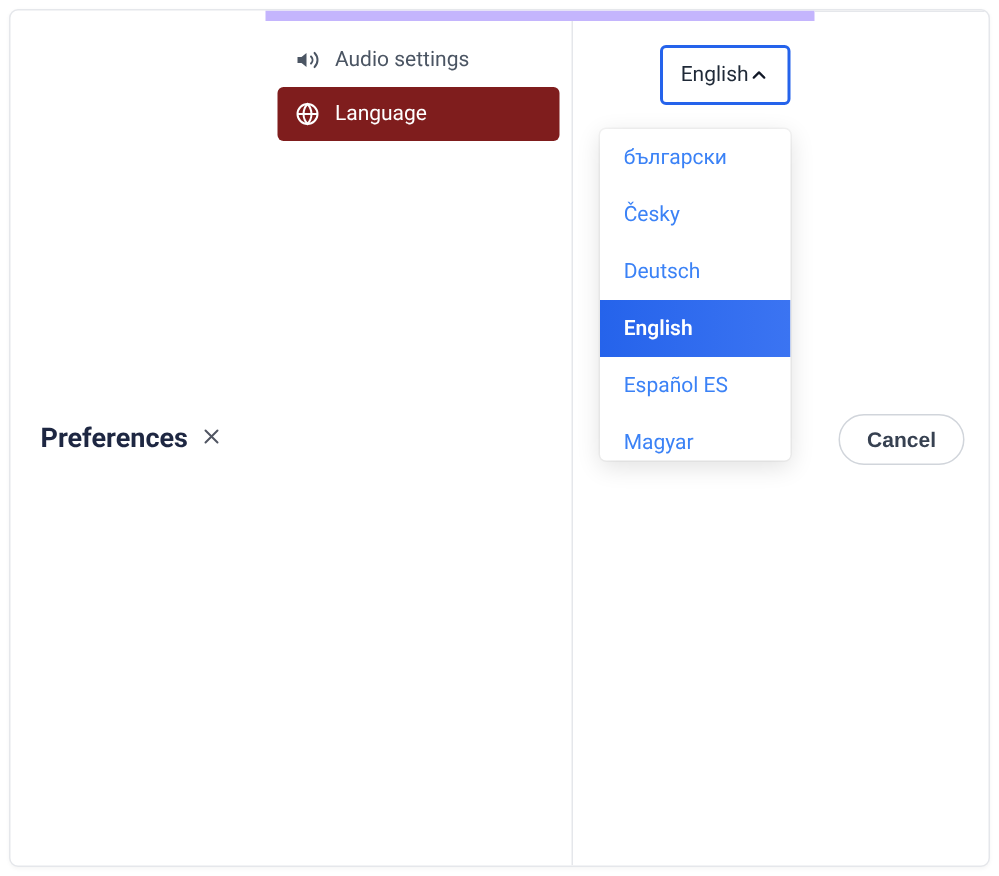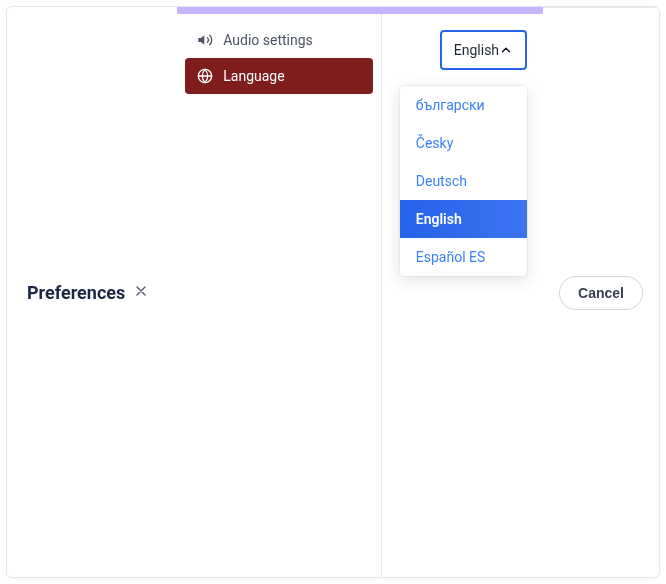--- a/index.html
+++ b/index.html
@@ -224,20 +224,21 @@
               <polyline points="18 15 12 9 6 15"></polyline>
             </svg>
           </span>
         </div>
         <div class="dropdown">
           <div class="dropdown-item">български</div>
           <div class="dropdown-item">Česky</div>
           <div class="dropdown-item">Deutsch</div>
           <div class="dropdown-item selected">English</div>
           <div class="dropdown-item">Español ES</div>
+          <div class="dropdown-item last-visible">Magyar</div>
         </div>
       </div>
     </div>
   </div>
 
   <div class="dialog-footer">
     <button class="btn btn-cancel">Cancel</button>
   </div>
 </div>
 

